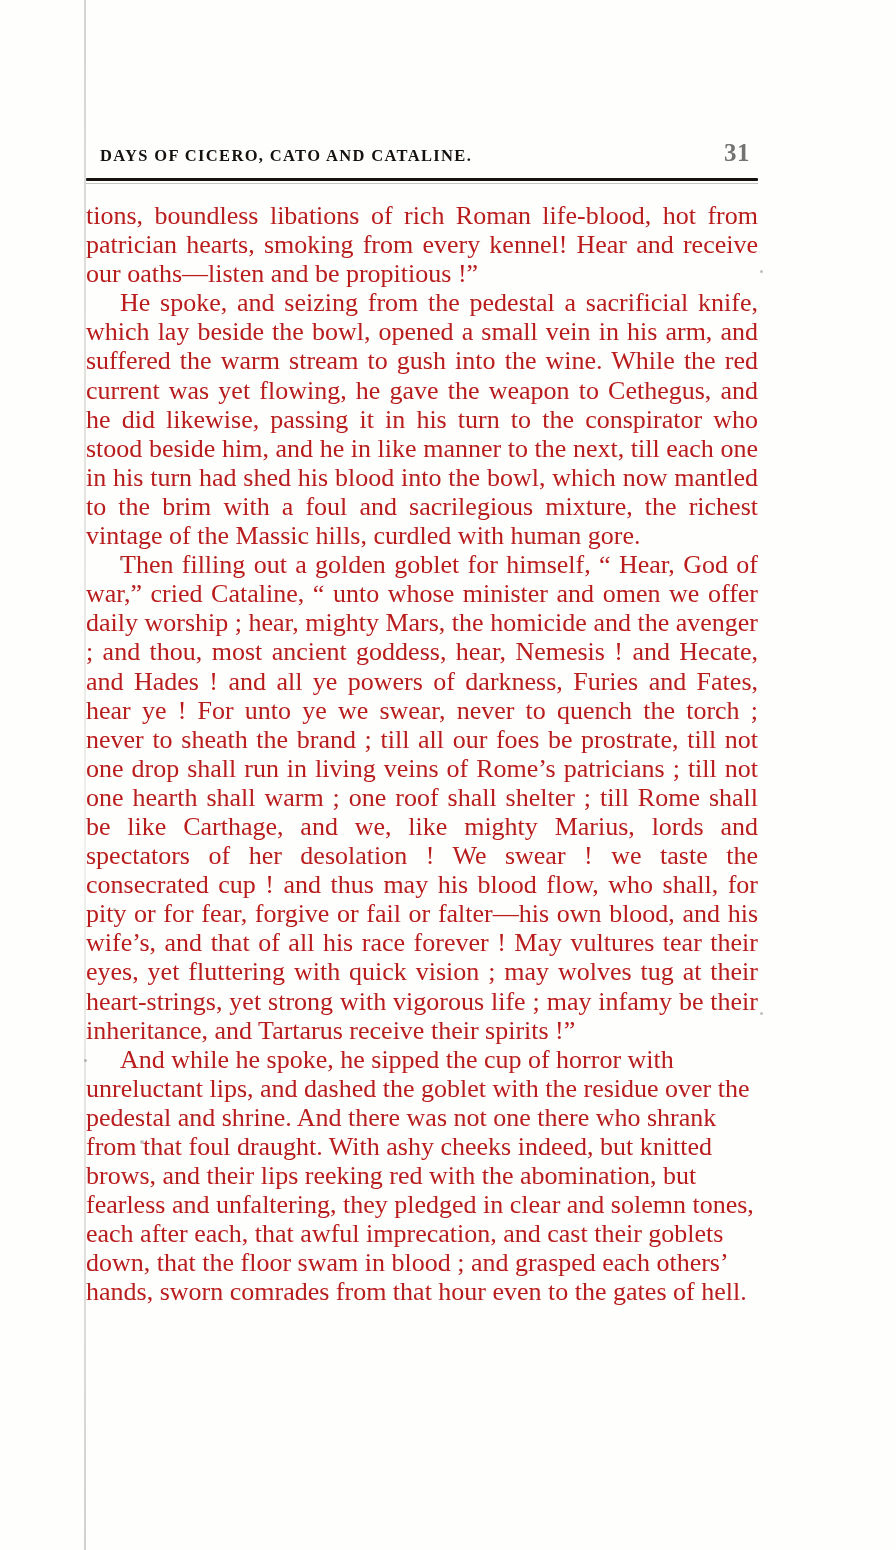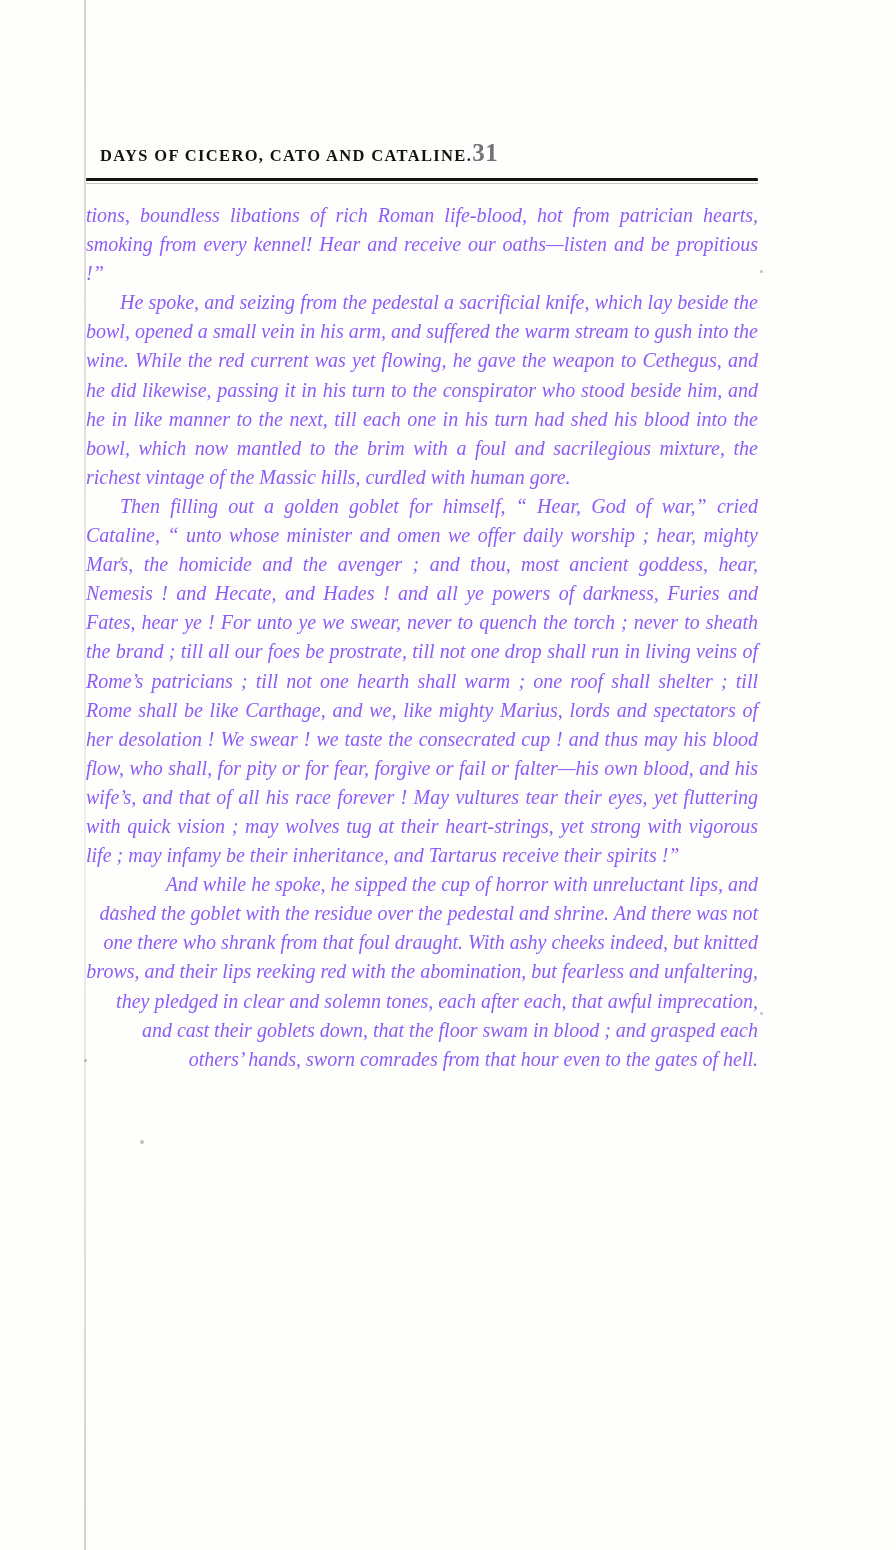--- a/index.html
+++ b/index.html
@@ -34,21 +34,21 @@
   }
   .content {
     position: absolute;
     left: 86px;
     top: 140px;
     width: 672px;
   }
   .runhead {
     display: flex;
     align-items: baseline;
-    justify-content: flex-start;
+    justify-content: space-between;
     padding: 0 0 0 0;
   }
   .runhead-title {
     font-family: "Liberation Serif", serif;
     font-size: 16.5px;
     letter-spacing: 1.35px;
     font-weight: 700;
     text-transform: uppercase;
     color: #14110e;
     padding-left: 14px;
@@ -70,37 +70,36 @@
     border-radius: 1px;
   }
   .rule-thin {
     margin-top: 2px;
     height: 1px;
     background: rgba(21,18,15,0.25);
     width: 672px;
   }
   .body-text {
     margin-top: 17px;
-    font-size: 20px;
+    font-size: 26px;
     line-height: 29.1px;
     text-align: justify;
     text-justify: inter-word;
     hyphens: none;
-    color: #8b5cf6;
-    font-style: italic;
+    color: #b91c1c;
   }
   .body-text p {
     margin: 0;
     text-indent: 34px;
   }
   .body-text p.noindent {
     text-indent: 0;
   }
   .body-text p.last-line-left {
-    text-align: right;
+    text-align: left;
   }
   
   .speck {
     position: absolute;
     background: rgba(80,75,70,0.35);
     border-radius: 50%;
   }
   .s1 { left: 760px; top: 270px; width: 3px; height: 3px; }
   .s2 { left: 120px; top: 557px; width: 3px; height: 4px; }
   .s3 { left: 113px; top: 908px; width: 3px; height: 3px; }

